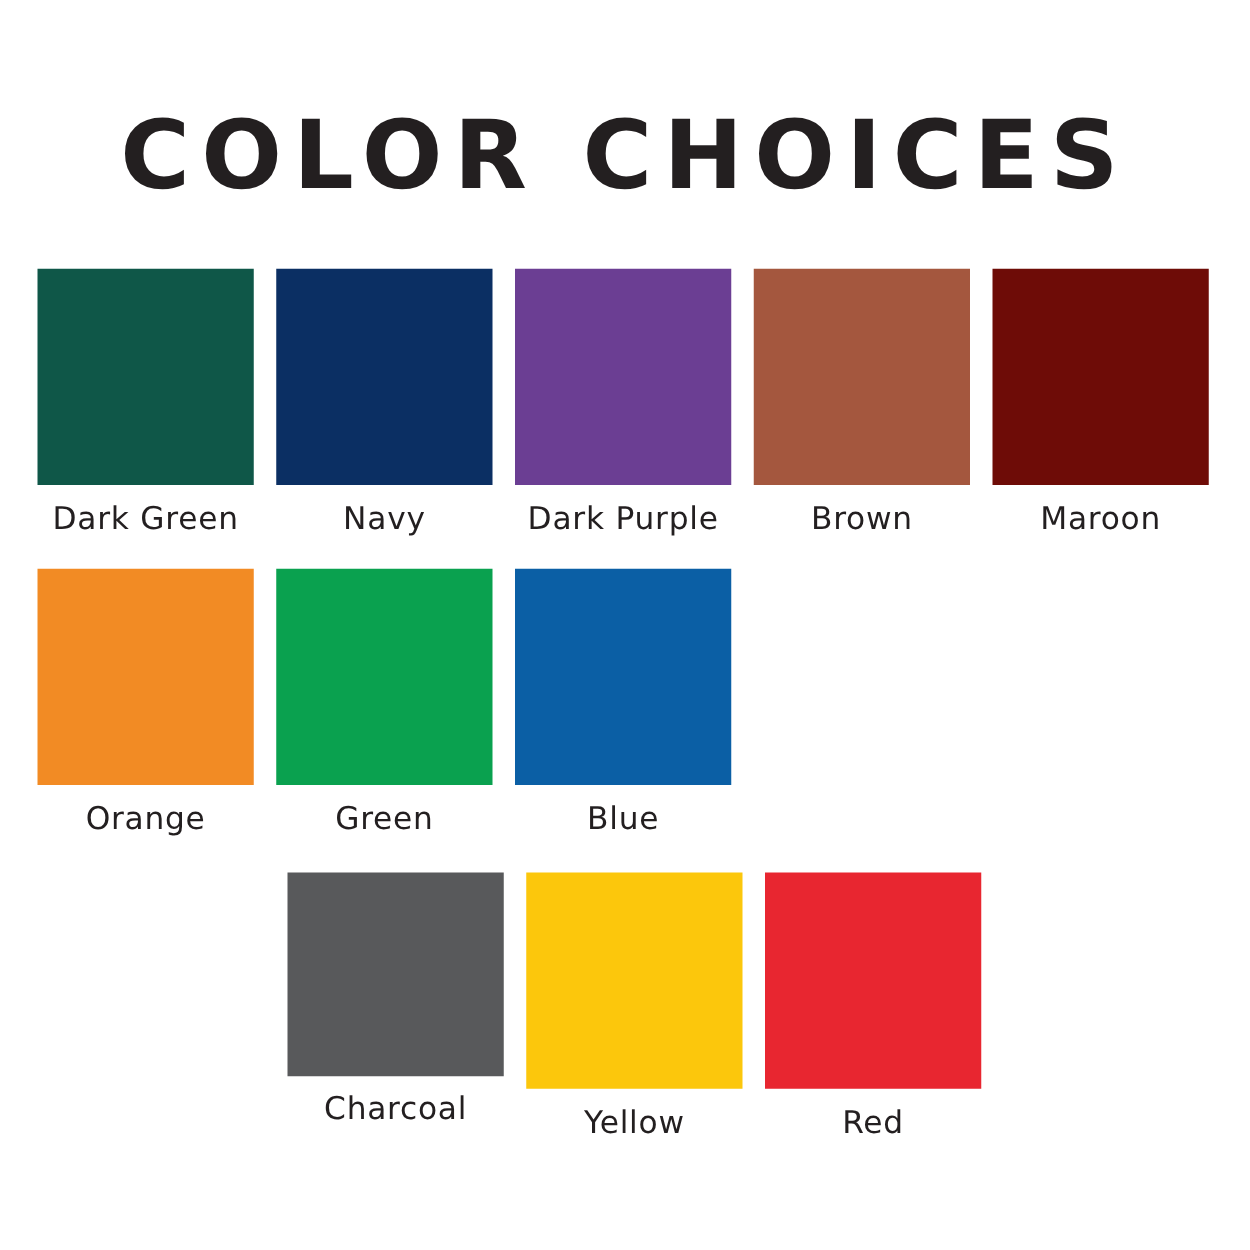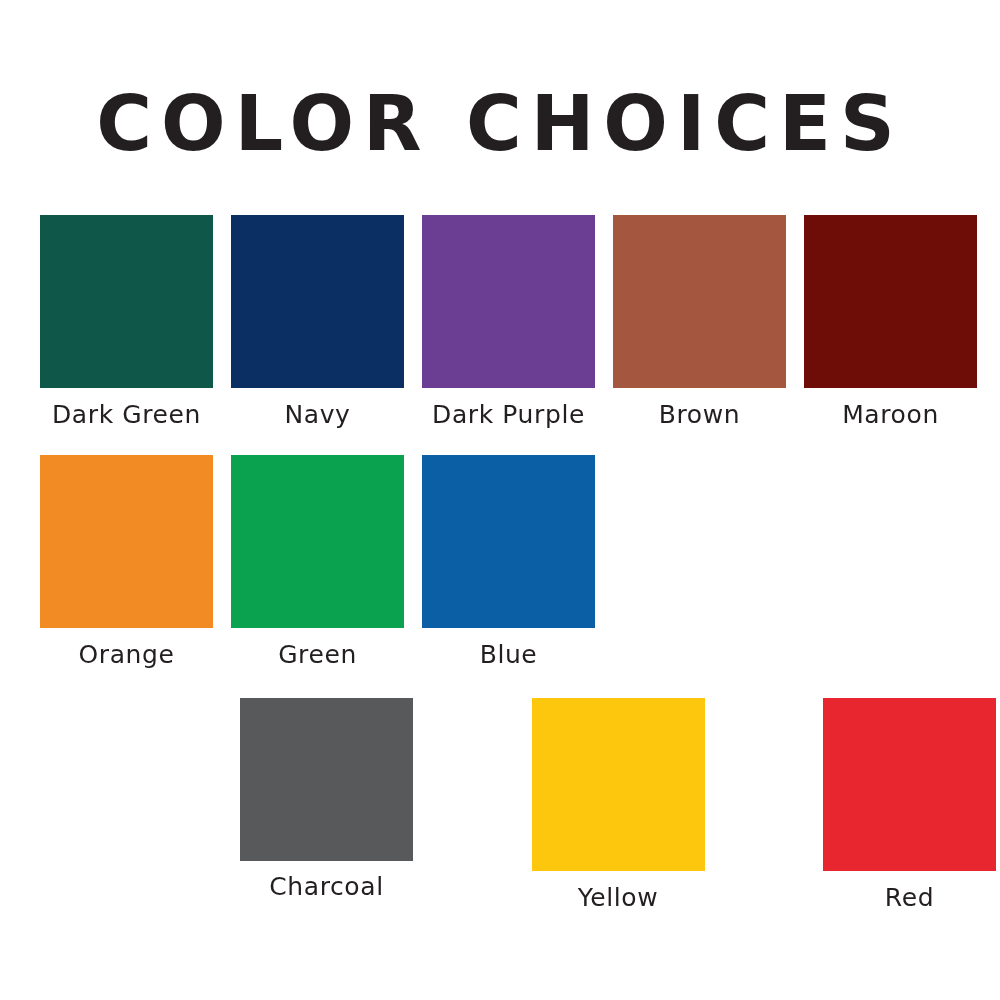--- a/index.html
+++ b/index.html
@@ -34,34 +34,34 @@
     font-weight: 700;
     letter-spacing: 9px;
     color: #231f20;
     white-space: nowrap;
   }
 
   
   .grid {
     position: absolute;
     top: 215px;
-    left: 40px;
+    left: 30px;
     width: 956px;
   }
 
   .row {
     display: flex;
     flex-direction: row;
     justify-content: flex-start;
     align-items: flex-start;
   }
 
   .row-1 { margin-bottom: 26px; }
   .row-2 { margin-bottom: 29px; align-items: center; }
-  .row-3 { padding-left: 200px; justify-content: space-between; }
+  .row-3 { padding-left: 200px; }
 
   .cell {
     width: 173px;
     margin-right: 18px;
     display: flex;
     flex-direction: column;
     align-items: center;
   }
   .cell:last-child { margin-right: 0; }
 

